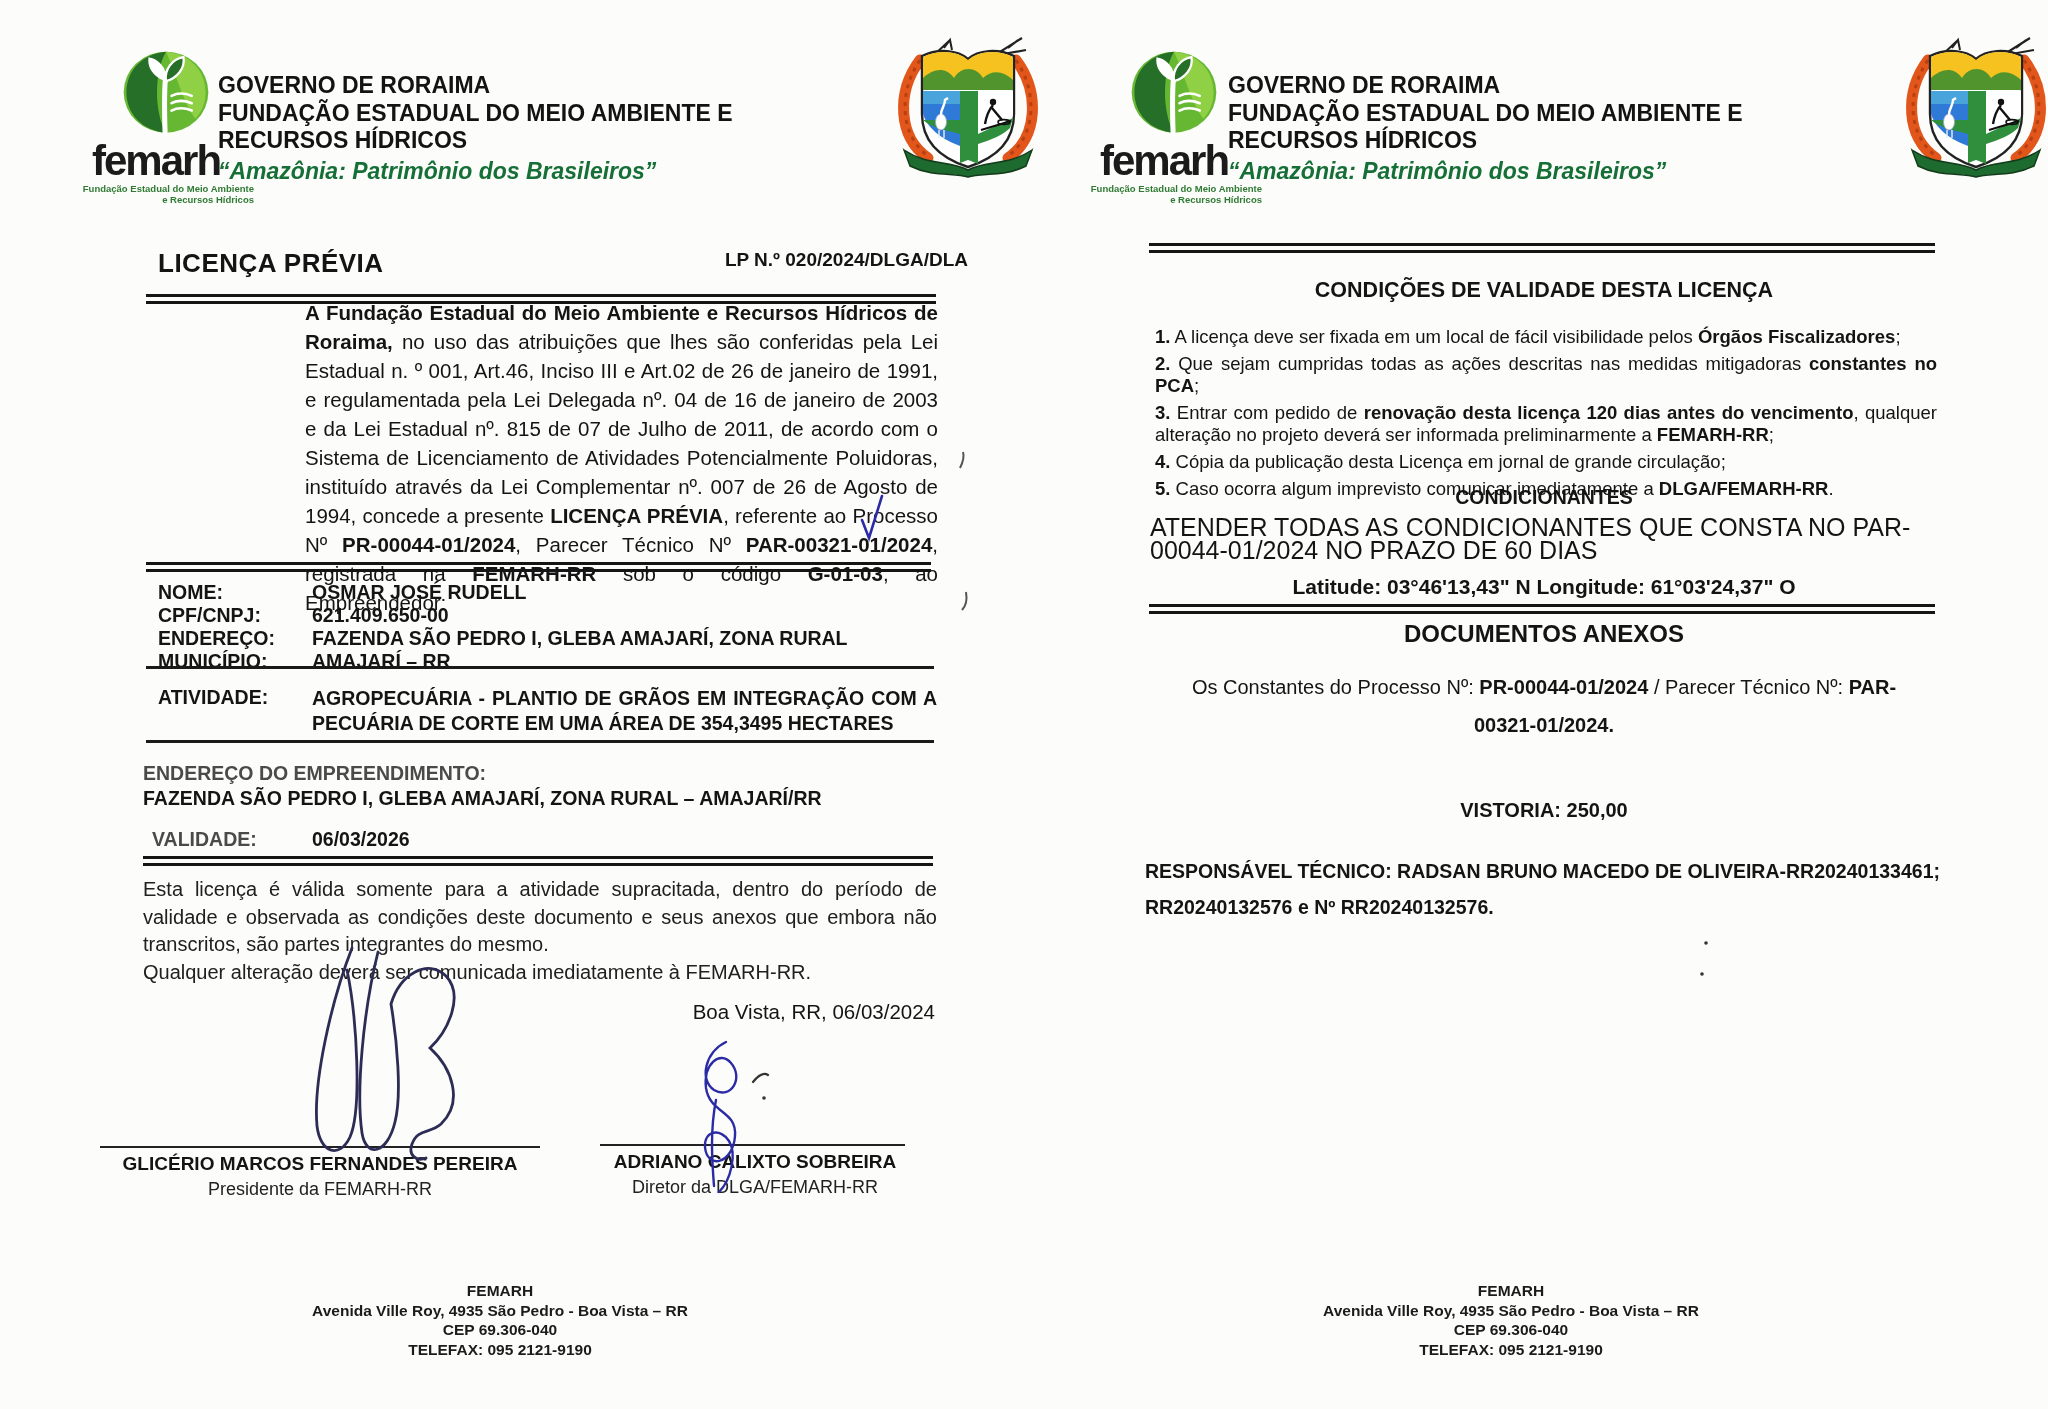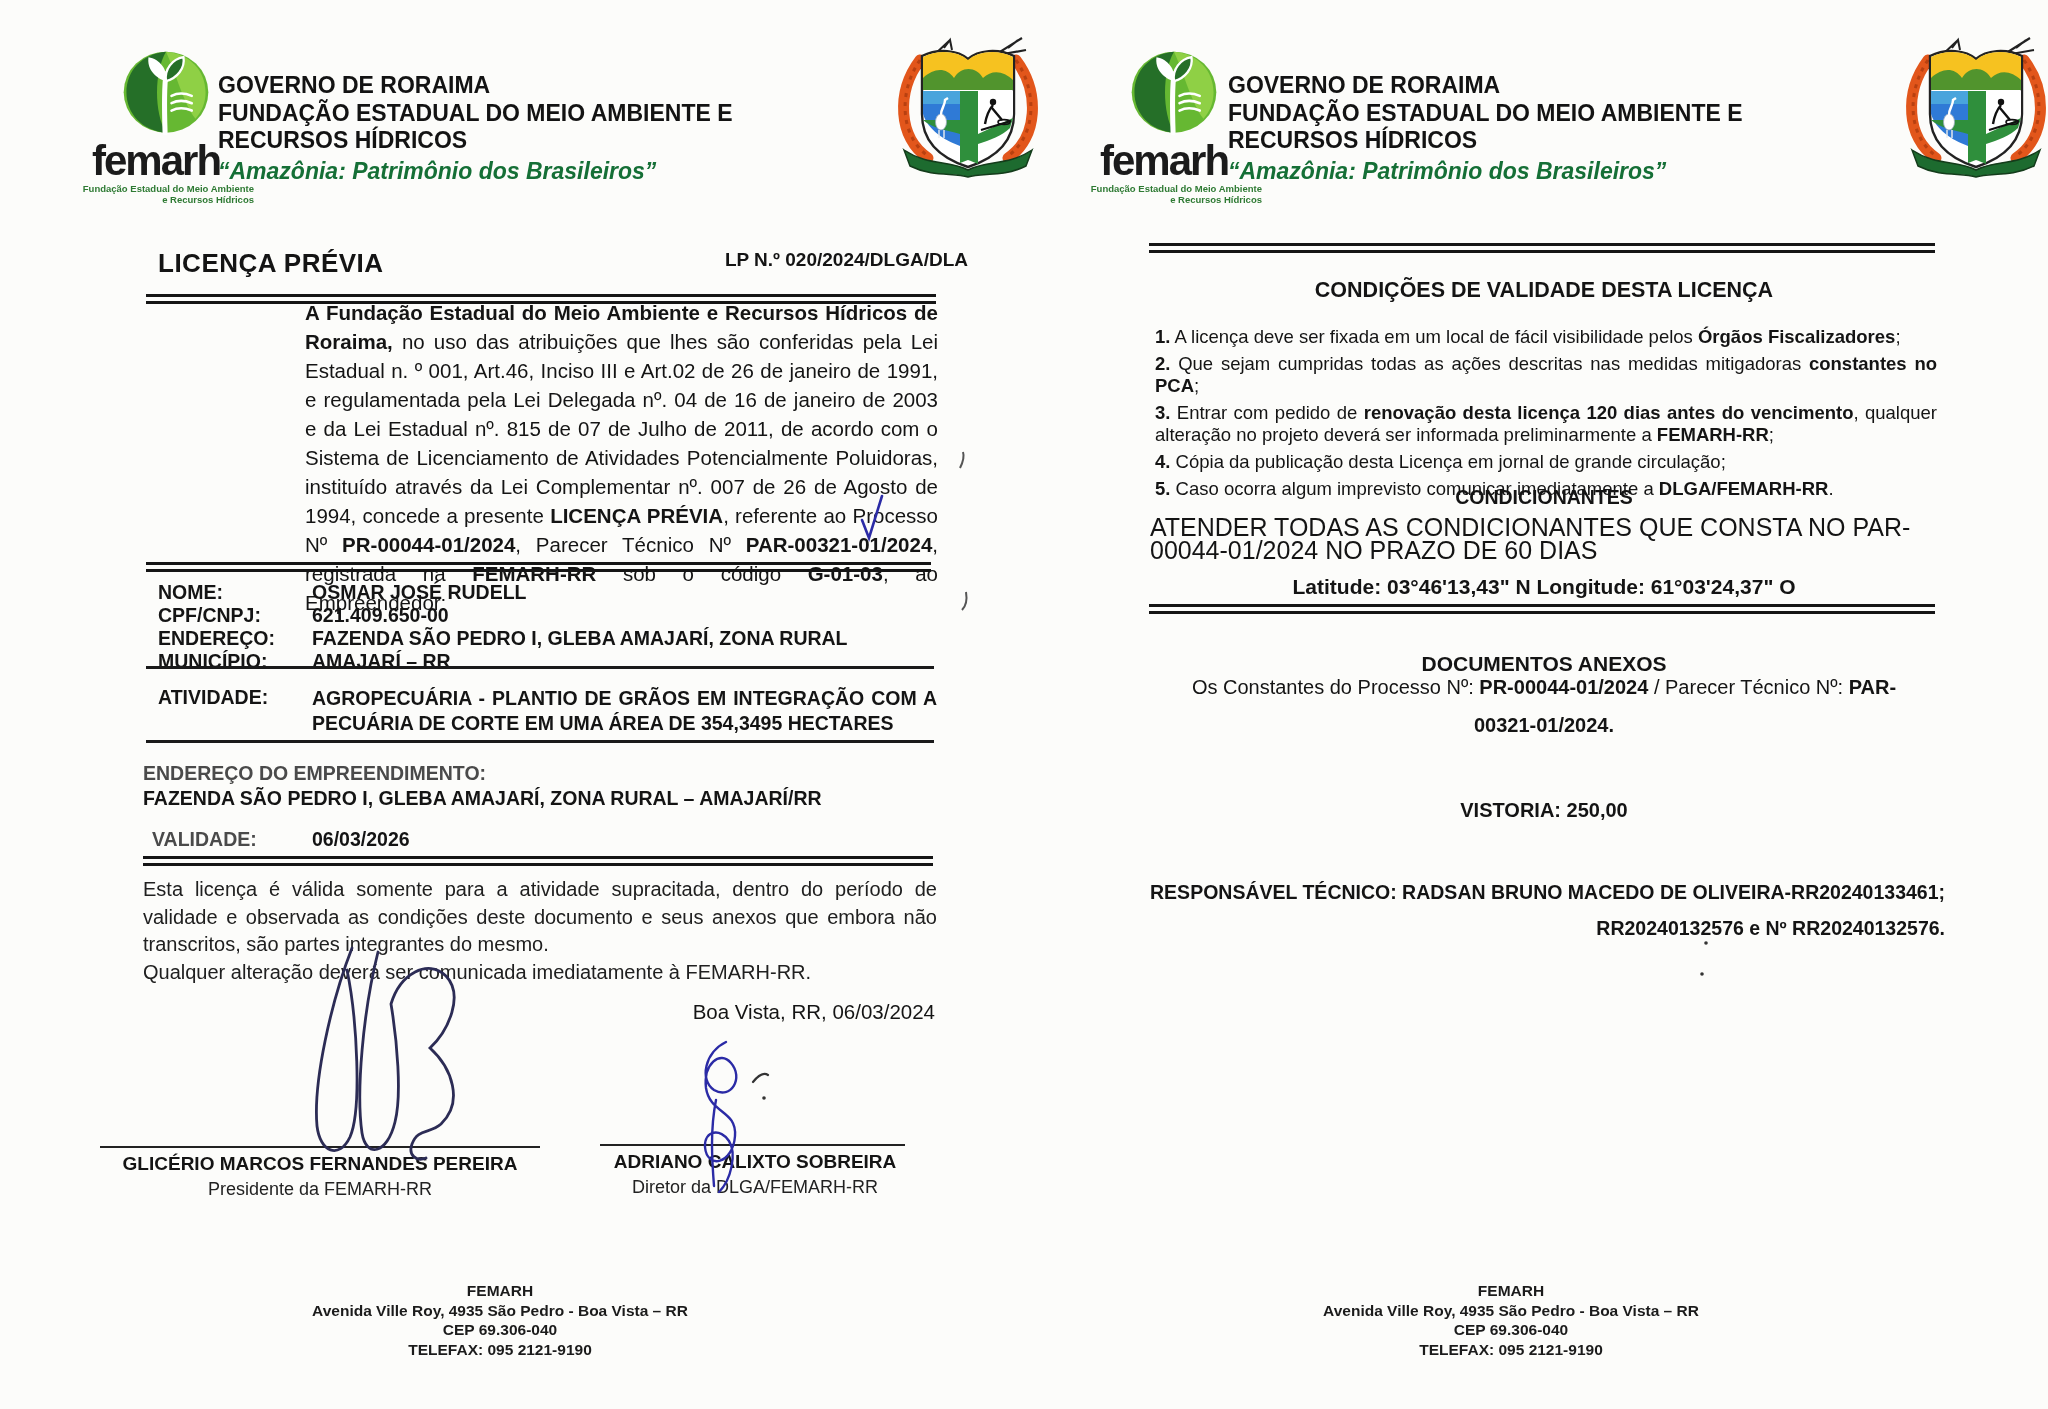--- a/index.html
+++ b/index.html
@@ -34,21 +34,21 @@
   .footer{width:480px;text-align:center;font-weight:700;font-size:15.5px;line-height:19.5px;color:#1b1b1b;}
   
   .cond-title{width:790px;text-align:center;font-weight:700;font-size:21.5px;}
   .cond-list{width:782px;font-size:18.5px;line-height:22px;text-align:justify;}
   .cond-item{margin-bottom:5px;}
   .cond-sub{width:790px;text-align:center;font-weight:700;font-size:19.5px;}
   .atender{width:788px;font-size:25px;line-height:23px;}
   .coords{width:790px;text-align:center;font-weight:700;font-size:21px;}
   .annex{width:740px;text-align:center;font-size:20px;line-height:38px;}
   .money{width:790px;text-align:center;font-weight:700;font-size:20px;}
-  .tech{width:800px;text-align:right;font-weight:700;font-size:19.5px;margin-top:21px;}
+  .tech{width:800px;text-align:left;font-weight:700;font-size:19.5px;}
   .faded{color:#4a4a4a;}
 </style>
 </head>
 <body>
 
 <div id="canvas">
 
   <section class="page page-left">
 
     <div class="abs" style="left:92px;top:48px;width:150px;">
@@ -230,21 +230,21 @@
       <div class="cond-item" data-rich=""><span class="b">5.</span><span> Caso ocorra algum imprevisto comunicar imediatamente a </span><span class="b">DLGA/FEMARH-RR</span><span>.</span></div>
     </div>
 
     <div class="abs cond-sub" style="left:125px;top:486px;">CONDICIONANTES</div>
     <div class="abs atender" style="left:126px;top:516px;">ATENDER TODAS AS CONDICIONANTES QUE CONSTA NO PAR-00044-01/2024 NO PRAZO DE 60 DIAS</div>
 
     <div class="abs coords" style="left:125px;top:575px;">Latitude:  03°46'13,43" N Longitude: 61°03'24,37" O</div>
 
     <div class="abs rule2" style="left:125px;top:604px;width:786px;"></div>
 
-    <div class="abs cond-title" style="left:125px;top:652px;font-size:21px;">DOCUMENTOS ANEXOS</div>
+    <div class="abs cond-title" style="left:125px;top:620px;font-size:24px;">DOCUMENTOS ANEXOS</div>
 
     <div class="abs annex" style="left:150px;top:668px;" data-rich=""><span>Os Constantes do Processo Nº: </span><span class="b">PR-00044-01/2024</span><span> / Parecer Técnico Nº: </span><span class="b">PAR-00321-01/2024.</span></div>
 
     <div class="abs money" style="left:125px;top:799px;">VISTORIA: 250,00</div>
 
     <div class="abs tech" style="left:121px;top:860px;">RESPONSÁVEL TÉCNICO: RADSAN BRUNO MACEDO DE OLIVEIRA-RR20240133461;</div>
     <div class="abs tech" style="left:121px;top:896px;">RR20240132576 e Nº RR20240132576.</div>
 
     <div class="abs footer" style="left:247px;top:1281px;">
       <div>FEMARH</div>

